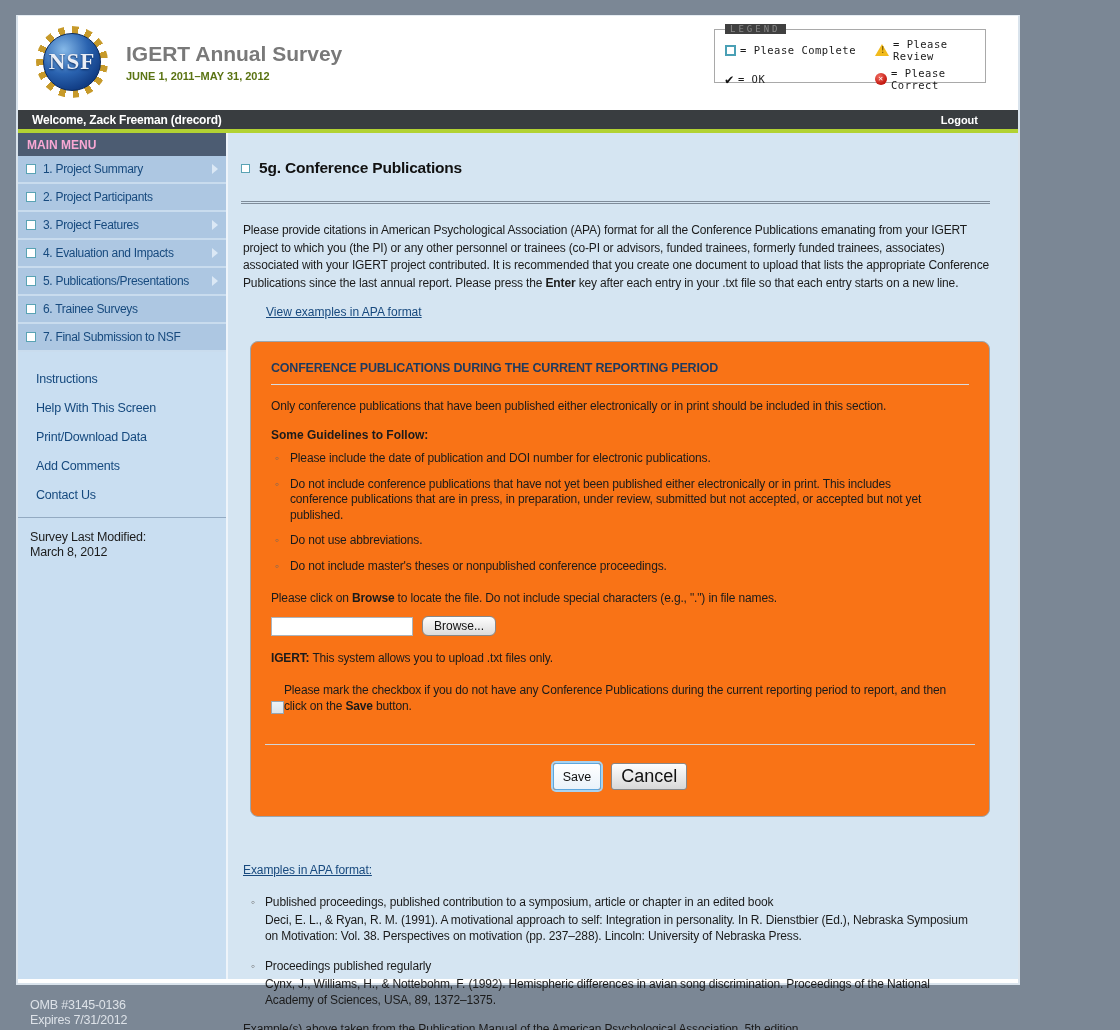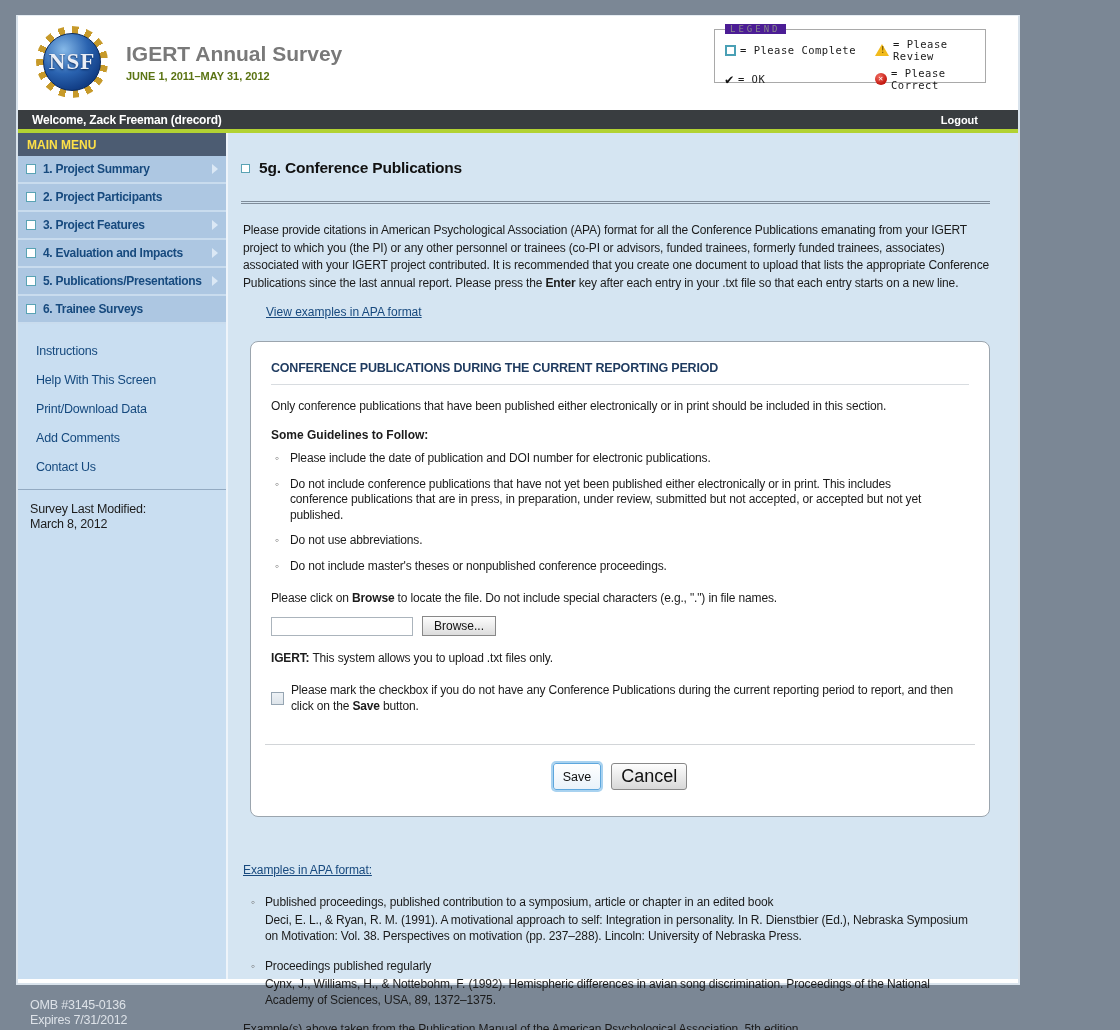--- a/index.html
+++ b/index.html
@@ -37,21 +37,21 @@
   .app-subtitle { font-size:11px; font-weight:bold; color:#5a7312; margin-top:4px; }
   
   .legend {
     position:absolute; right:32px; top:13px;
     width:272px; height:54px;
     border:1px solid #a9a9a9;
     padding:8px 10px 4px 10px;
   }
   .legend-label {
     position:absolute; top:-6px; left:10px;
-    background:#4c1d95; padding:0 5px;
+    background:#404040; padding:0 5px;
     font-size:9px; color:#8a8a8a; letter-spacing:3px;
     font-family:"DejaVu Sans Mono", monospace;
   }
   .legend-grid {
     display:grid; grid-template-columns:146px auto; row-gap:5px; column-gap:4px;
   }
   .legend-item { display:flex; align-items:center; gap:4px;
     font-family:"DejaVu Sans Mono", monospace; font-size:10.5px; color:#1a1a1a; letter-spacing:0.5px; }
   .cb-icon {
     display:inline-block; width:11px; height:11px;
@@ -83,26 +83,26 @@
     padding:0 40px 0 14px;
     border-bottom:4px solid #b2d233;
     font-size:12px;
   }
   .welcome-text { font-weight:bold; letter-spacing:-0.2px; }
   .logout-link { font-size:11px; font-weight:bold; cursor:pointer; }
   
   .content { display:flex; height:846px; background:#d5e5f2; }
   .sidebar { width:210px; flex:none; background:#c9def1; border-right:2px solid #eef4fa; }
   .menu-header {
-    background:#4c5c72; color:#fde047; font-weight:bold; font-size:12px;
+    background:#4c5c72; color:#f9a8d4; font-weight:bold; font-size:12px;
     padding:5px 9px; height:23px;
   }
   .menu-item {
     background:#adc7e2; border-bottom:2px solid #c9dcee;
-    color:#174a7e; font-weight:bold; font-size:12px;
+    color:#174a7e; font-weight:normal; font-size:12px;
     height:28px; display:flex; align-items:center; gap:7px;
     padding:0 8px; cursor:pointer; position:relative; letter-spacing:-0.3px;
   }
   .menu-item .cb-small {
     display:inline-block; width:10px; height:10px; flex:none;
     background:#ffffff; border:1px solid #5aa3b4;
   }
   .menu-item .arrow {
     position:absolute; right:8px; width:0; height:0;
     border-top:5px solid transparent; border-bottom:5px solid transparent;
@@ -118,21 +118,21 @@
   .section-heading .cb-icon { width:9px; height:9px; border-width:1px; border-color:#5aa3b4; }
   .section-title { font-size:15.5px; font-weight:bold; color:#111; letter-spacing:-0.2px; }
   .double-rule { height:3px; border-top:1px solid #7f8c9a; border-bottom:1px solid #7f8c9a; }
   .intro { margin:18px 0 0 2px; font-size:12px; line-height:17.5px; letter-spacing:-0.15px; max-width:758px; }
   .view-link {
     display:inline-block; margin:13px 0 0 25px;
     color:#17497e; font-size:12px; text-decoration:underline; cursor:pointer;
   }
   .box {
     margin:21px 0 0 9px; width:740px;
-    background:#ffffff; border:1px solid #9ba5ae; border-radius:8px;
+    background:#f97316; border:1px solid #9ba5ae; border-radius:8px;
     padding:19px 20px 16px 20px;
   }
   .box-title { color:#1e3a5f; font-weight:bold; font-size:12.5px; letter-spacing:-0.2px; }
   .box-rule { border-top:1px solid #d8dce0; margin:9px 0 13px 0; }
   .box p { font-size:12px; line-height:16px; letter-spacing:-0.15px; }
   .only-note { margin-bottom:14px; }
   .guidelines-heading { font-weight:bold; font-size:12px; margin-bottom:9px; }
   ul.guidelines { list-style:none; margin:0 0 6px 4px; }
   ul.guidelines li {
     position:relative; padding-left:15px; margin-bottom:10px;
@@ -143,24 +143,24 @@
   }
   .browse-instruction { margin:16px 0 10px 0; }
   .upload-row { display:flex; align-items:center; gap:9px; margin-bottom:14px; }
   .file-input {
     width:142px; height:19px; border:1px solid #abb4bc; background:#ffffff;
     font-size:12px; padding:0 3px;
   }
   .browse-btn {
     font-size:12px; color:#111; padding:2px 11px;
     background:linear-gradient(#fdfdfd, #dcdcdc);
-    border:1px solid #888; border-radius:0; cursor:pointer;
+    border:1px solid #888; border-radius:6px; cursor:pointer;
   }
   .note-line { margin-bottom:16px; }
-  .checkbox-row { display:flex; align-items:center; gap:7px; max-width:700px; }
+  .checkbox-row { display:flex; align-items:flex-end; max-width:700px; }
   .form-checkbox {
     width:13px; height:13px; flex:none; margin-top:1px;
     background:linear-gradient(#eef2f6,#dde4ea); border:1px solid #96a5b2; cursor:pointer;
   }
   .checkbox-row label { font-size:12px; line-height:16px; letter-spacing:-0.15px; }
   .btn-divider { border-top:1px solid #d2d5d8; margin:30px -6px 0 -6px; }
   .btn-row { display:flex; justify-content:center; gap:10px; margin-top:18px; padding-bottom:10px; }
   .save-btn {
     font-size:12.5px; color:#111; padding:2px 9px;
     background:linear-gradient(#ffffff,#e9f2fa);
@@ -260,20 +260,24 @@
         <span class="arrow"></span>
       </div>
       <div class="menu-item">
         <span class="cb-small"></span>
         <span>5. Publications/Presentations</span>
         <span class="arrow"></span>
       </div>
       <div class="menu-item">
         <span class="cb-small"></span>
         <span>6. Trainee Surveys</span>
+      </div>
+      <div class="menu-item">
+        <span class="cb-small"></span>
+        <span>7. Final Submission to NSF</span>
       </div>
 
       <div class="side-links">
         <div class="side-link">Instructions</div>
         <div class="side-link">Help With This Screen</div>
         <div class="side-link">Print/Download Data</div>
         <div class="side-link">Add Comments</div>
         <div class="side-link">Contact Us</div>
       </div>
       <div class="side-divider"></div>

